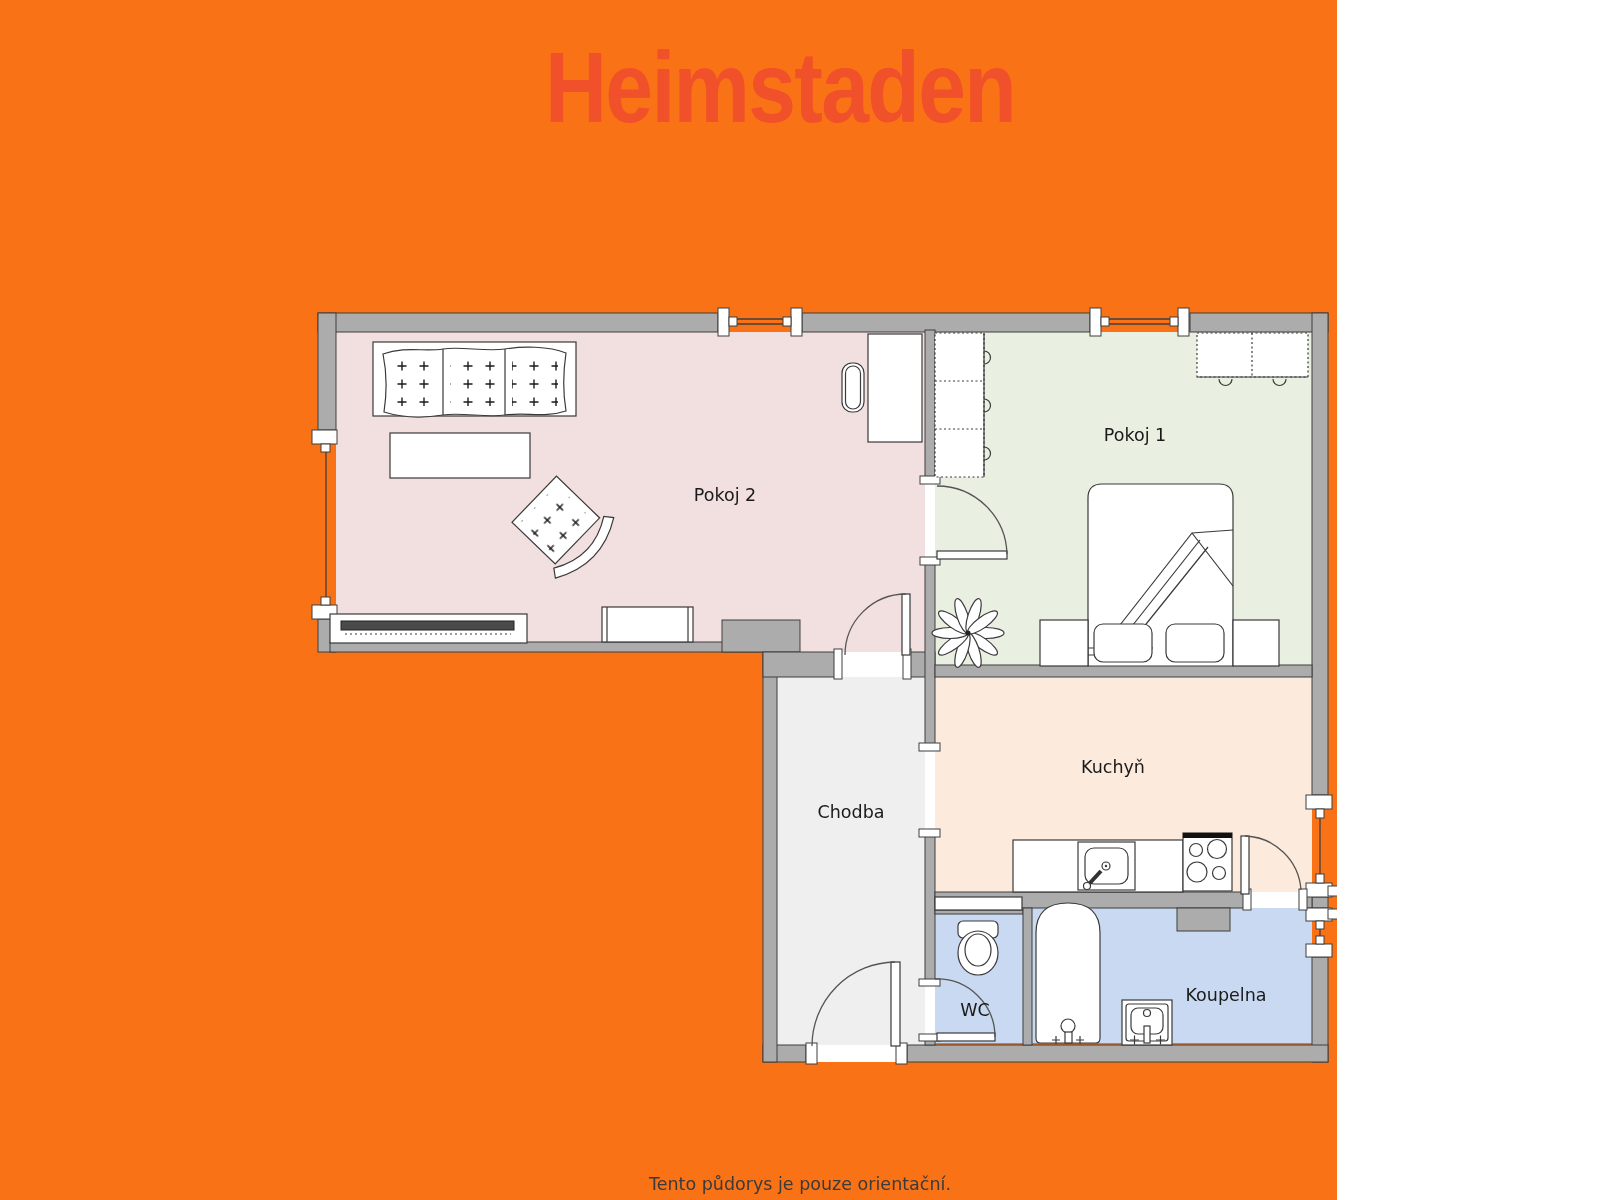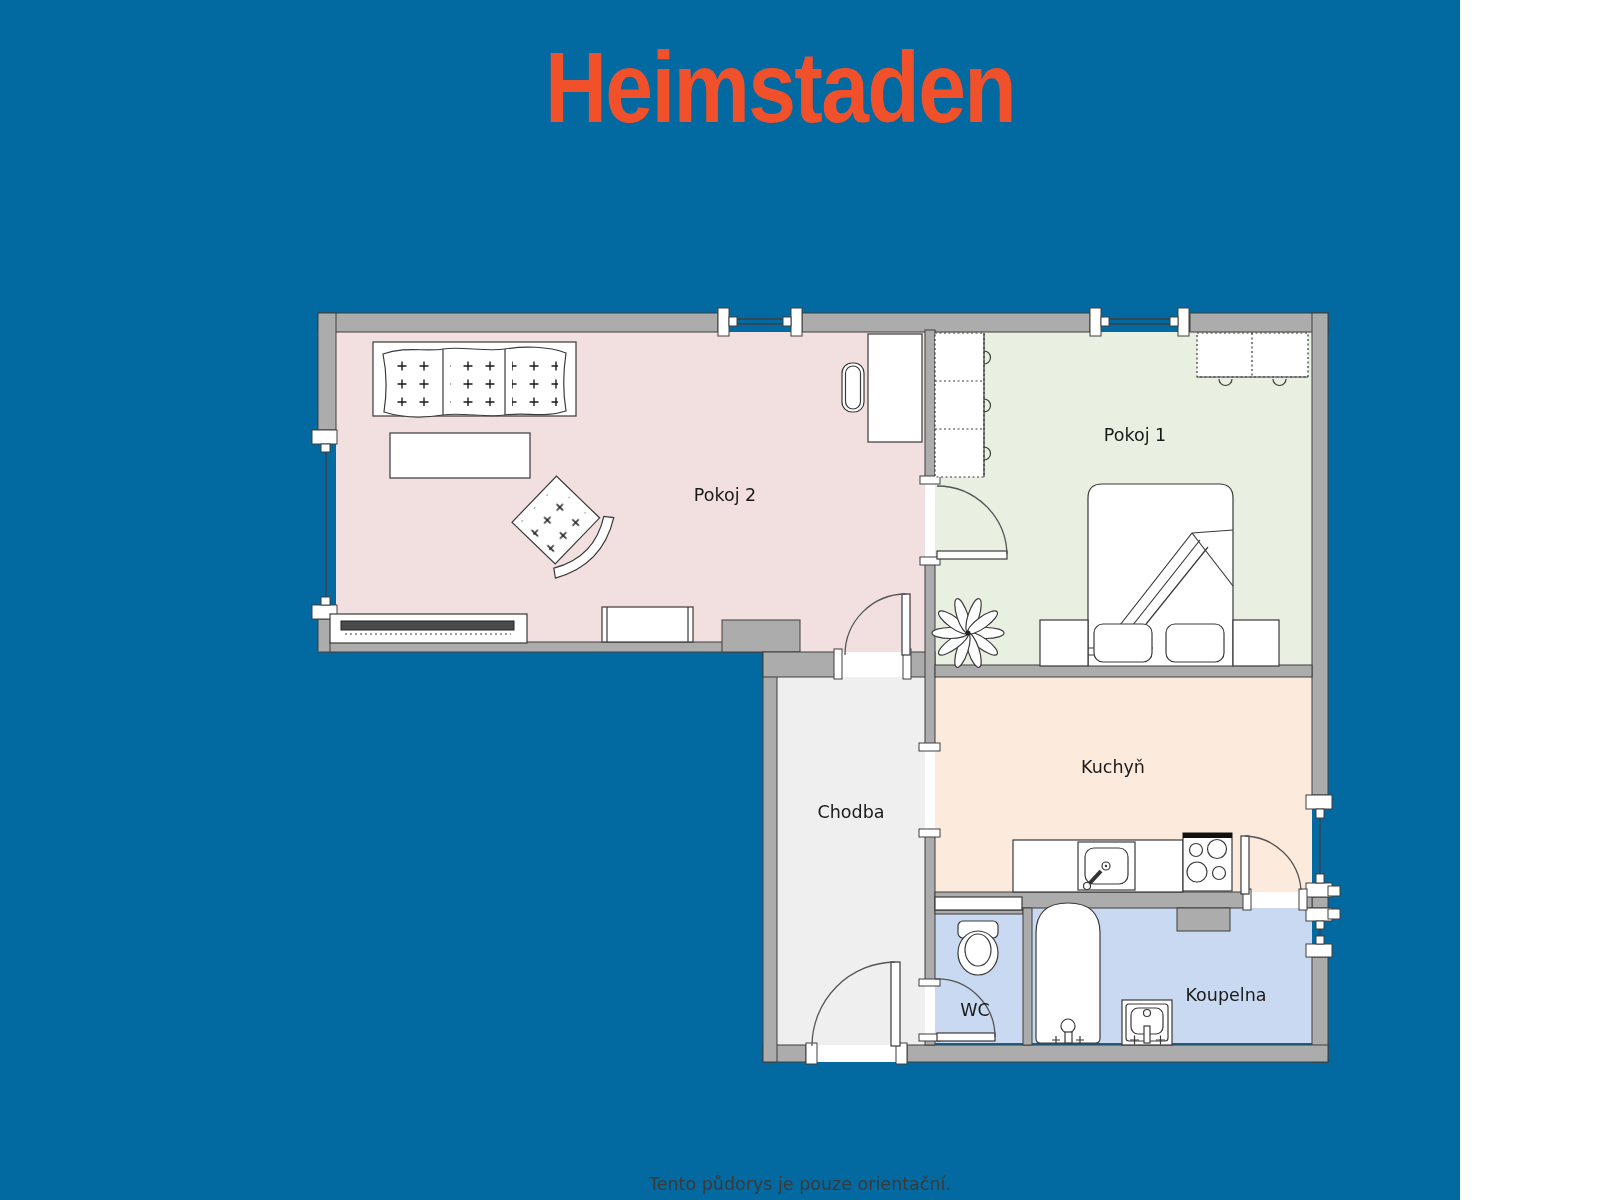--- a/index.html
+++ b/index.html
@@ -1,16 +1,16 @@
 <!DOCTYPE html>
 <html><head>
 <meta charset="utf-8">
 <style>
   html,body { margin:0; padding:0; background:#ffffff; }
-  #page { position:relative; width:1460px; height:1200px; background:#0369a1; overflow:hidden; }
+  #page { position:relative; width:1337px; height:1200px; background:#f97316; overflow:hidden; }
   svg { display:block; }
   svg text { font-family:"DejaVu Sans", sans-serif; }
   .logo-text { font-family:"Liberation Sans", sans-serif; font-weight:bold; letter-spacing:-2px; }
   .room-label { font-size:17.5px; fill:#1a1a1a; text-anchor:middle; }
   .footer-text { font-size:17.5px; text-anchor:middle; }
   .wall rect { stroke:#3f3f3f; stroke-width:1; }
   .furn { fill:#ffffff; stroke:#3a3a3a; stroke-width:1.2; }
   .furn-nf { fill:none; stroke:#3a3a3a; stroke-width:1.2; }
   .dark { fill:#4a4a4a; stroke:#222222; stroke-width:1; }
   .arc { fill:none; stroke:#555555; stroke-width:1.3; }

